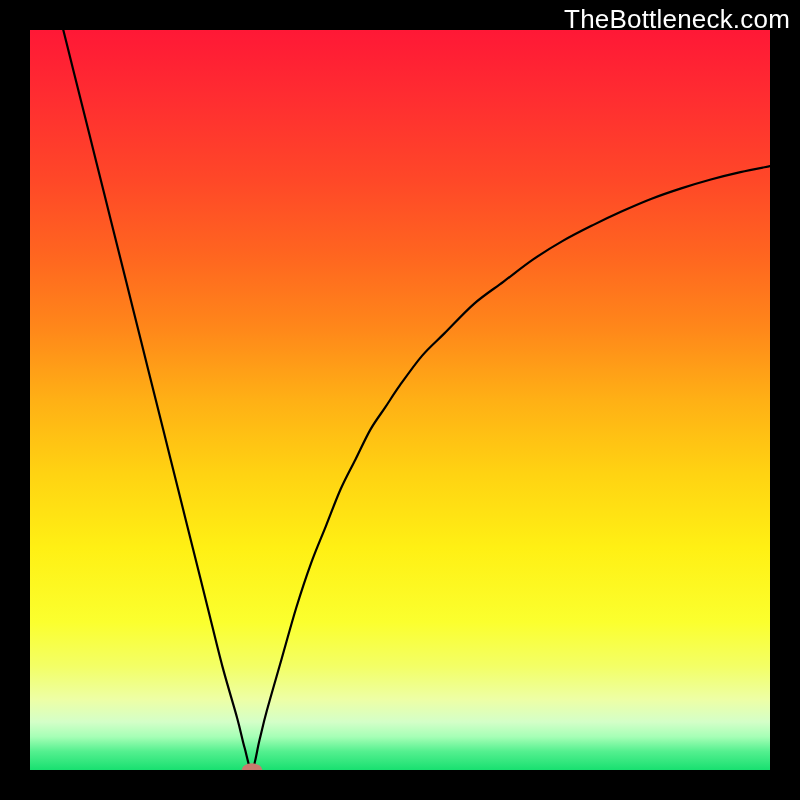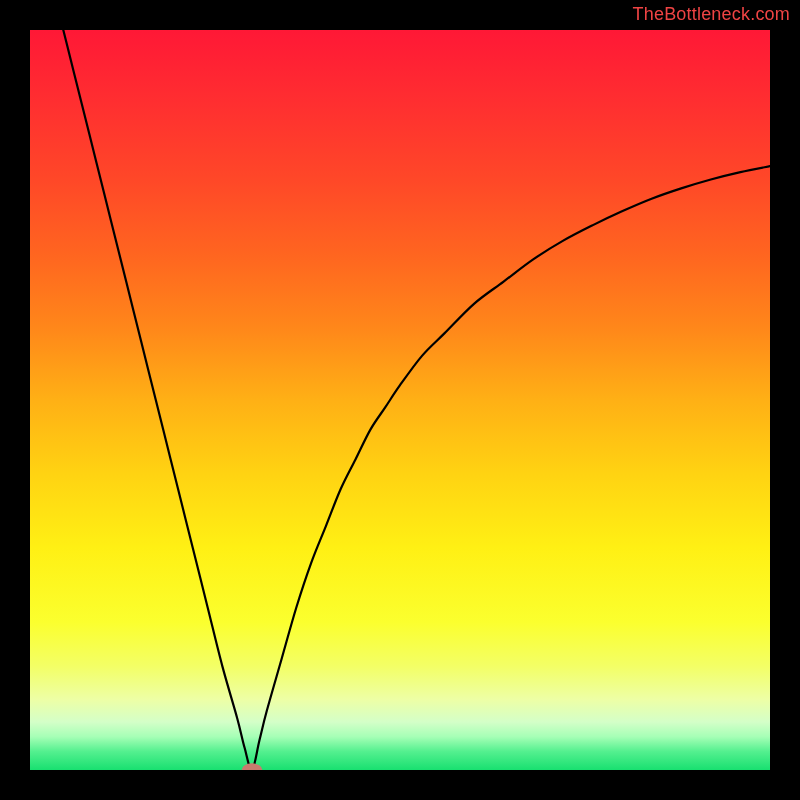--- a/index.html
+++ b/index.html
@@ -14,22 +14,22 @@
   .frame {
     position: relative;
     width: 800px;
     height: 800px;
     background: #000;
   }
   .watermark {
     position: absolute;
     top: 4px;
     right: 10px;
-    color: #ef4444;
-    font-size: 18px;
+    color: #ffffff;
+    font-size: 26px;
     font-weight: 500;
     letter-spacing: 0.2px;
     user-select: none;
   }
   .plot {
     position: absolute;
     left: 30px;
     top: 30px;
     width: 740px;
     height: 740px;

